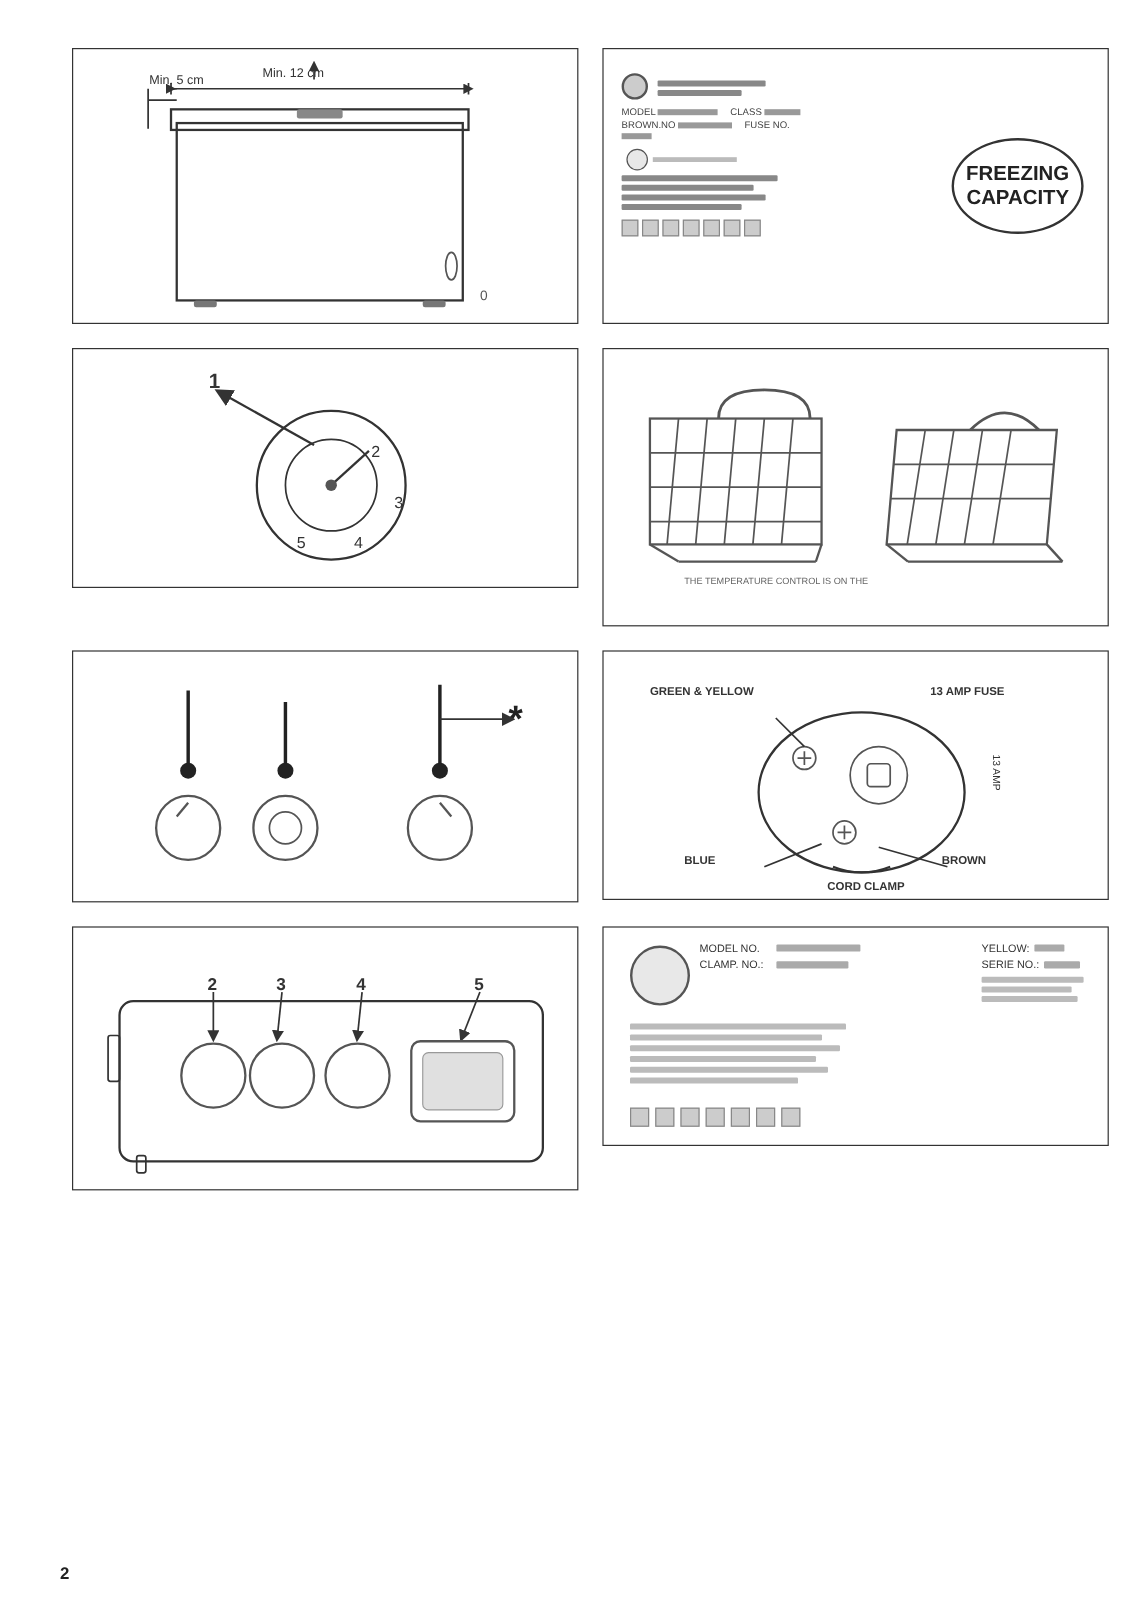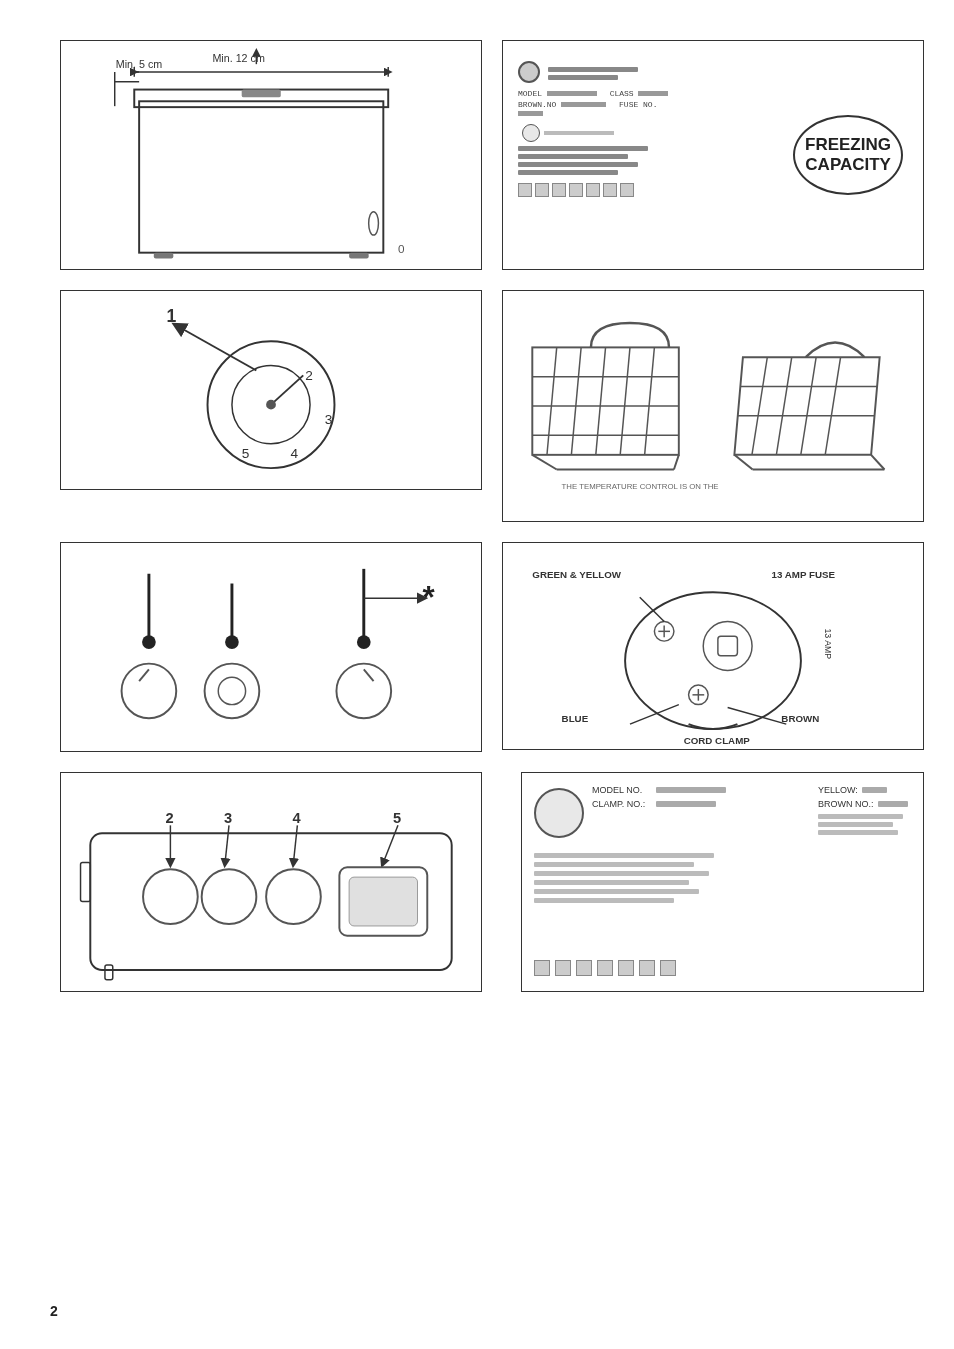--- a/index.html
+++ b/index.html
@@ -27,20 +27,21 @@
     .grid {
       display: grid;
       grid-template-columns: 1fr 1fr;
       gap: 20px;
     }
     .diagram-box {
       border: 1.5px solid #333;
       position: relative;
       overflow: hidden;
       background: #fff;
+      padding-left: 10px;
     }
     
     .box-fridge {
       height: 230px;
     }
     .box-freezing {
       height: 230px;
     }
     
     .box-dial {
@@ -54,22 +55,21 @@
       height: 210px;
     }
     .box-plug {
       height: 208px;
     }
     
     .box-panel {
       height: 220px;
     }
     .box-label {
-      height: 220px;
-      margin-left: 19px;
+      height: 183px;
     }
 
     
     svg {
       display: block;
     }
     .freezing-right {
       border: 2px solid #333;
       border-radius: 50%;
       width: 110px;
@@ -84,21 +84,20 @@
       position: absolute;
       right: 20px;
       top: 50%;
       transform: translateY(-50%);
     }
     .freezing-left {
       position: absolute;
       left: 15px;
       top: 20px;
       width: 160px;
-      font-family: Liberation Mono, monospace;
     }
     .rating-lines {
       margin-top: 5px;
     }
     .rating-line {
       height: 5px;
       background: #888;
       margin-bottom: 3px;
       border-radius: 1px;
     }
@@ -488,21 +487,21 @@
             <div class="field-val" style="width:60px;"></div>
           </div>
         </div>
 
         <div class="label-right-block">
           <div class="rrow">
             <span class="field-name">YELLOW:</span>
             <div class="field-val" style="width:25px;"></div>
           </div>
           <div class="rrow">
-            <span class="field-name">BROWN NO.:</span>
+            <span class="field-name">SERIE NO.:</span>
             <div class="field-val" style="width:30px;"></div>
           </div>
           <div style="margin-top:5px;">
             <div style="height:5px;background:#bbb;width:85px;margin-bottom:3px;border-radius:1px;"></div>
             <div style="height:5px;background:#bbb;width:75px;margin-bottom:3px;border-radius:1px;"></div>
             <div style="height:5px;background:#bbb;width:80px;margin-bottom:3px;border-radius:1px;"></div>
           </div>
         </div>
 
         <div class="label-lines-left">

